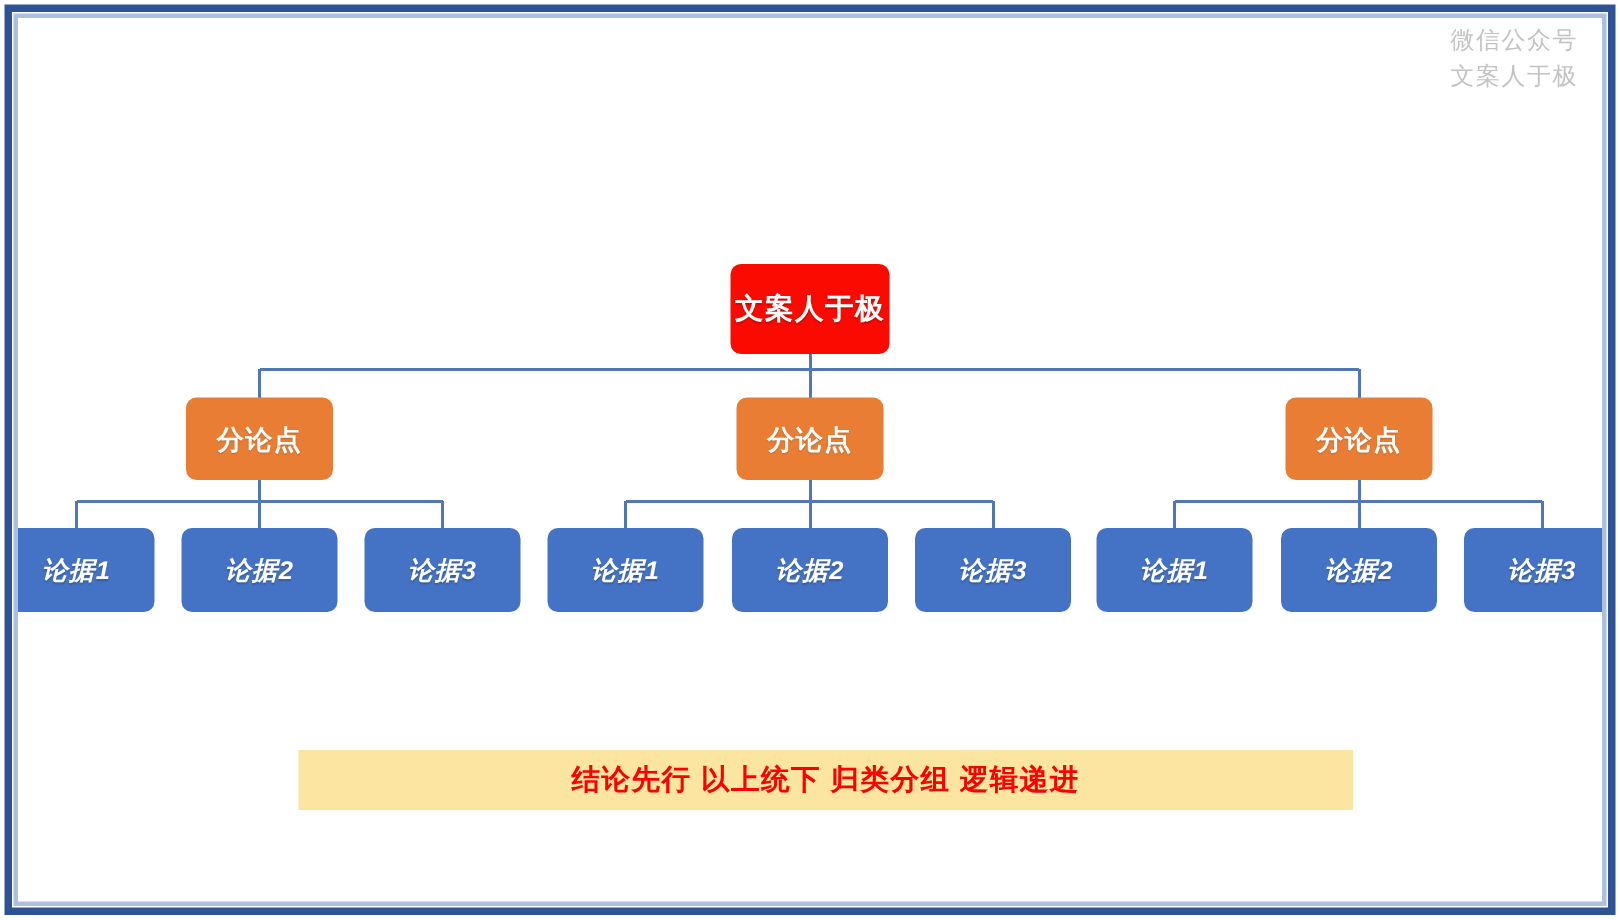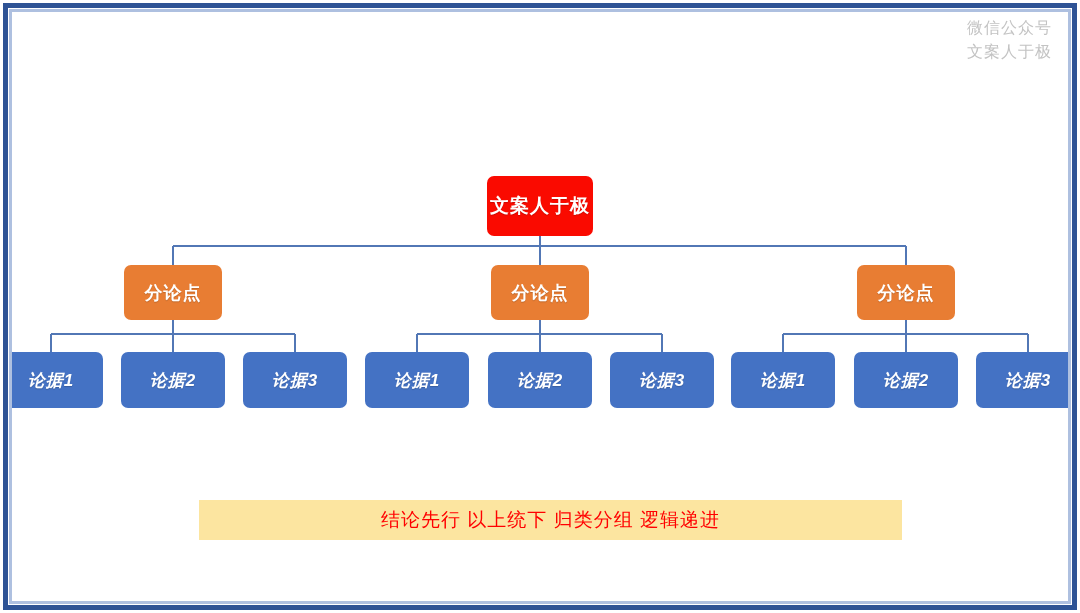--- a/index.html
+++ b/index.html
@@ -127,21 +127,21 @@
     top: 500px;
     width: 703px;
     height: 40px;
     background: #FCE5A0;
     display: flex;
     align-items: center;
     justify-content: center;
   }
   .banner-text {
     color: #FF0000;
-    font-weight: normal;
+    font-weight: bold;
     font-size: 19px;
     letter-spacing: 1px;
     white-space: nowrap;
     text-align: center;
   }
 </style>
 </head>
 <body>
 
 <div id="slide">

